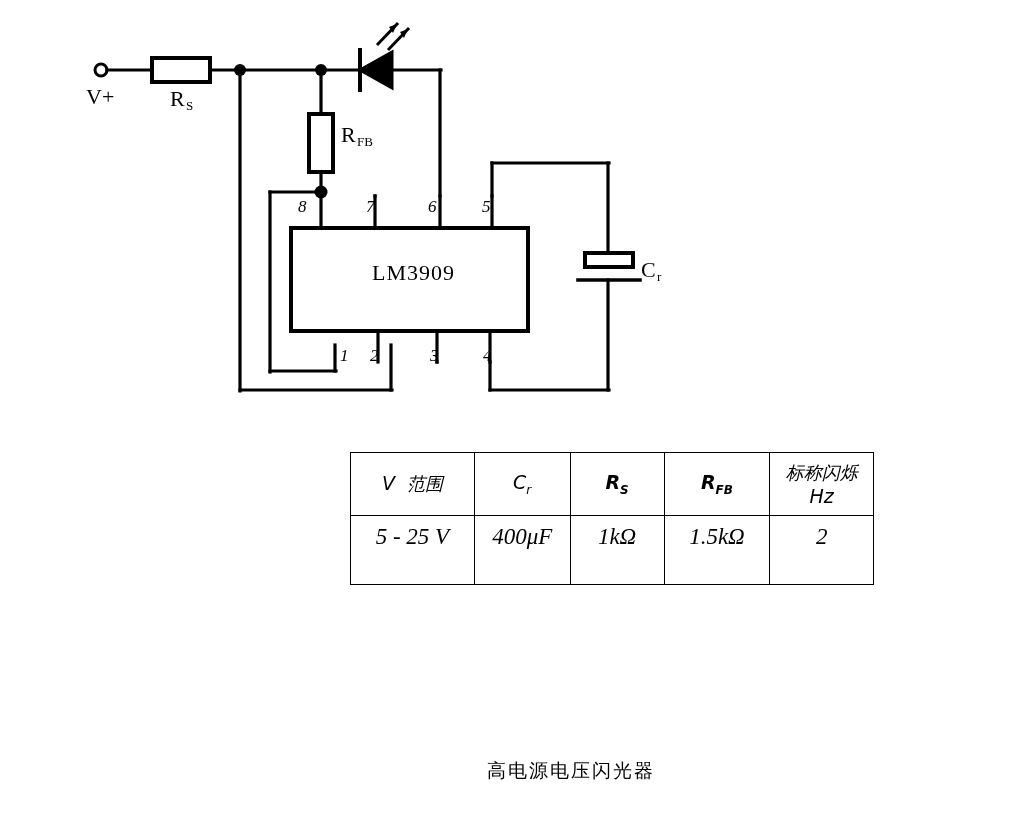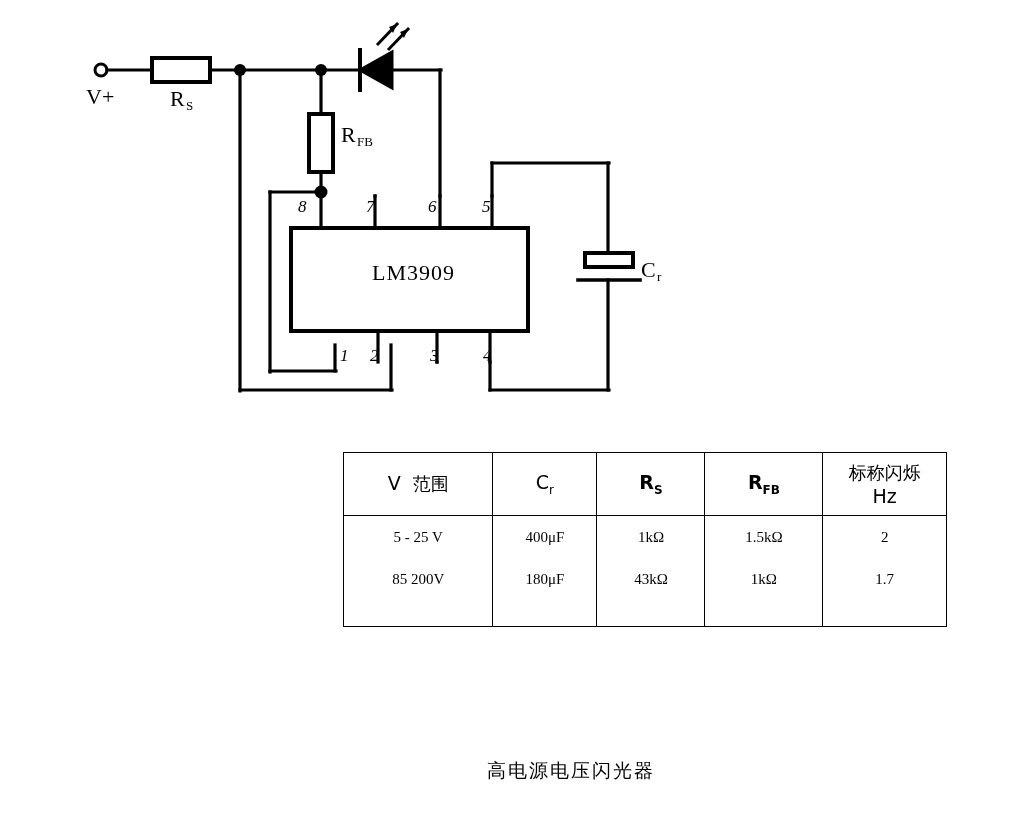--- a/index.html
+++ b/index.html
@@ -83,41 +83,42 @@
     position: absolute;
     left: 74px;
     top: 22px;
     font-family: "Liberation Serif", serif;
     font-style: italic;
     font-size: 24px;
     color: #f0b9c4;
   }
   table.spec {
     position: absolute;
-    left: 343px;
+    left: 350px;
     top: 452px;
-    width: 604px;
+    width: 524px;
     border-collapse: collapse;
     background: transparent;
+    font-style: italic;
   }
   table.spec th, table.spec td {
     border: 1.6px solid #000;
     text-align: center;
     font-family: "DejaVu Sans", sans-serif;
     color: #000;
     padding: 0;
   }
   table.spec th {
     height: 62px;
     font-weight: normal;
     font-size: 19px;
   }
   table.spec td {
     height: 42px;
-    font-size: 15px;
+    font-size: 23px;
     font-family: "Liberation Serif", "DejaVu Serif", serif;
   }
   table.spec tr.pad td { height: 26px; border-top: none; }
   table.spec tr.firstdata td { border-bottom: none; }
   table.spec tr.middata td { border-top: none; border-bottom: none; }
   table.spec tr.lastdata td { border-top: none; border-bottom: none; }
   .th-sub { font-size: 12px; vertical-align: sub; }
   .th-cn { font-size: 18px; }
   .col-v { width: 150px; }
   .col-c { width: 104px; }
@@ -249,27 +250,20 @@
       </tr>
     </thead>
     <tbody>
       <tr class="firstdata">
         <td>5 - 25 V</td>
         <td>400μF</td>
         <td>1kΩ</td>
         <td>1.5kΩ</td>
         <td>2</td>
       </tr>
-      <tr class="lastdata">
-        <td>85   200V</td>
-        <td>180μF</td>
-        <td>43kΩ</td>
-        <td>1kΩ</td>
-        <td>1.7</td>
-      </tr>
       <tr class="pad">
         <td>&nbsp;</td>
         <td>&nbsp;</td>
         <td>&nbsp;</td>
         <td>&nbsp;</td>
         <td>&nbsp;</td>
       </tr>
     </tbody>
   </table>
 

